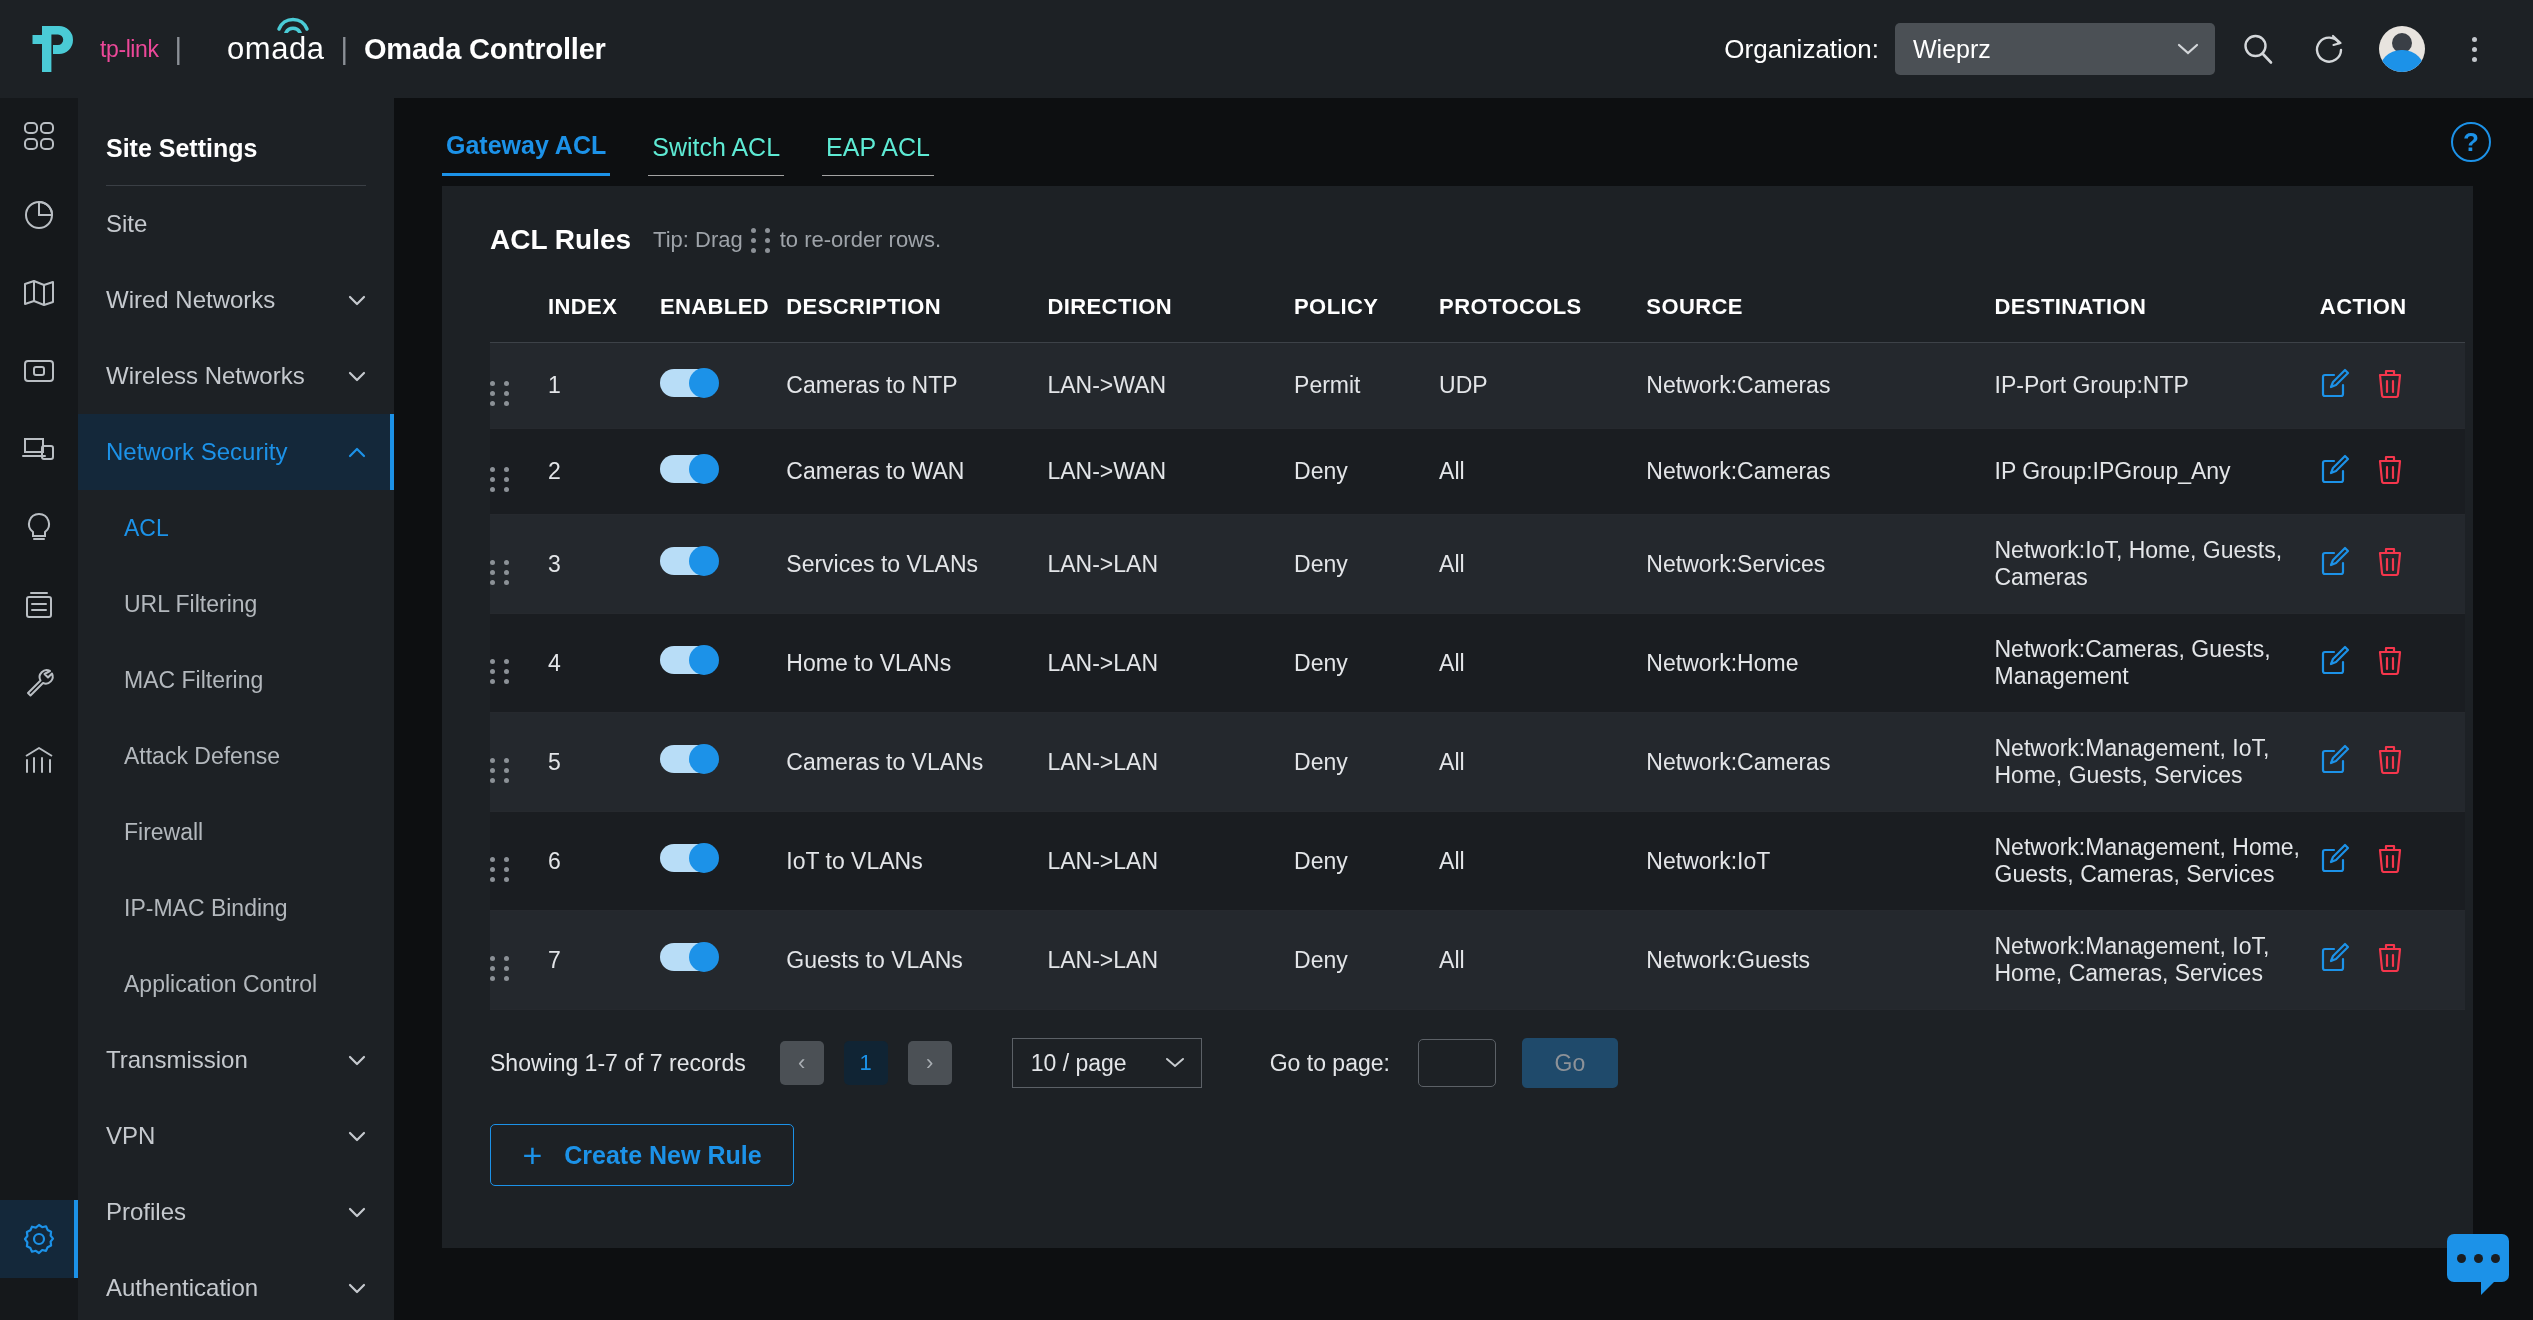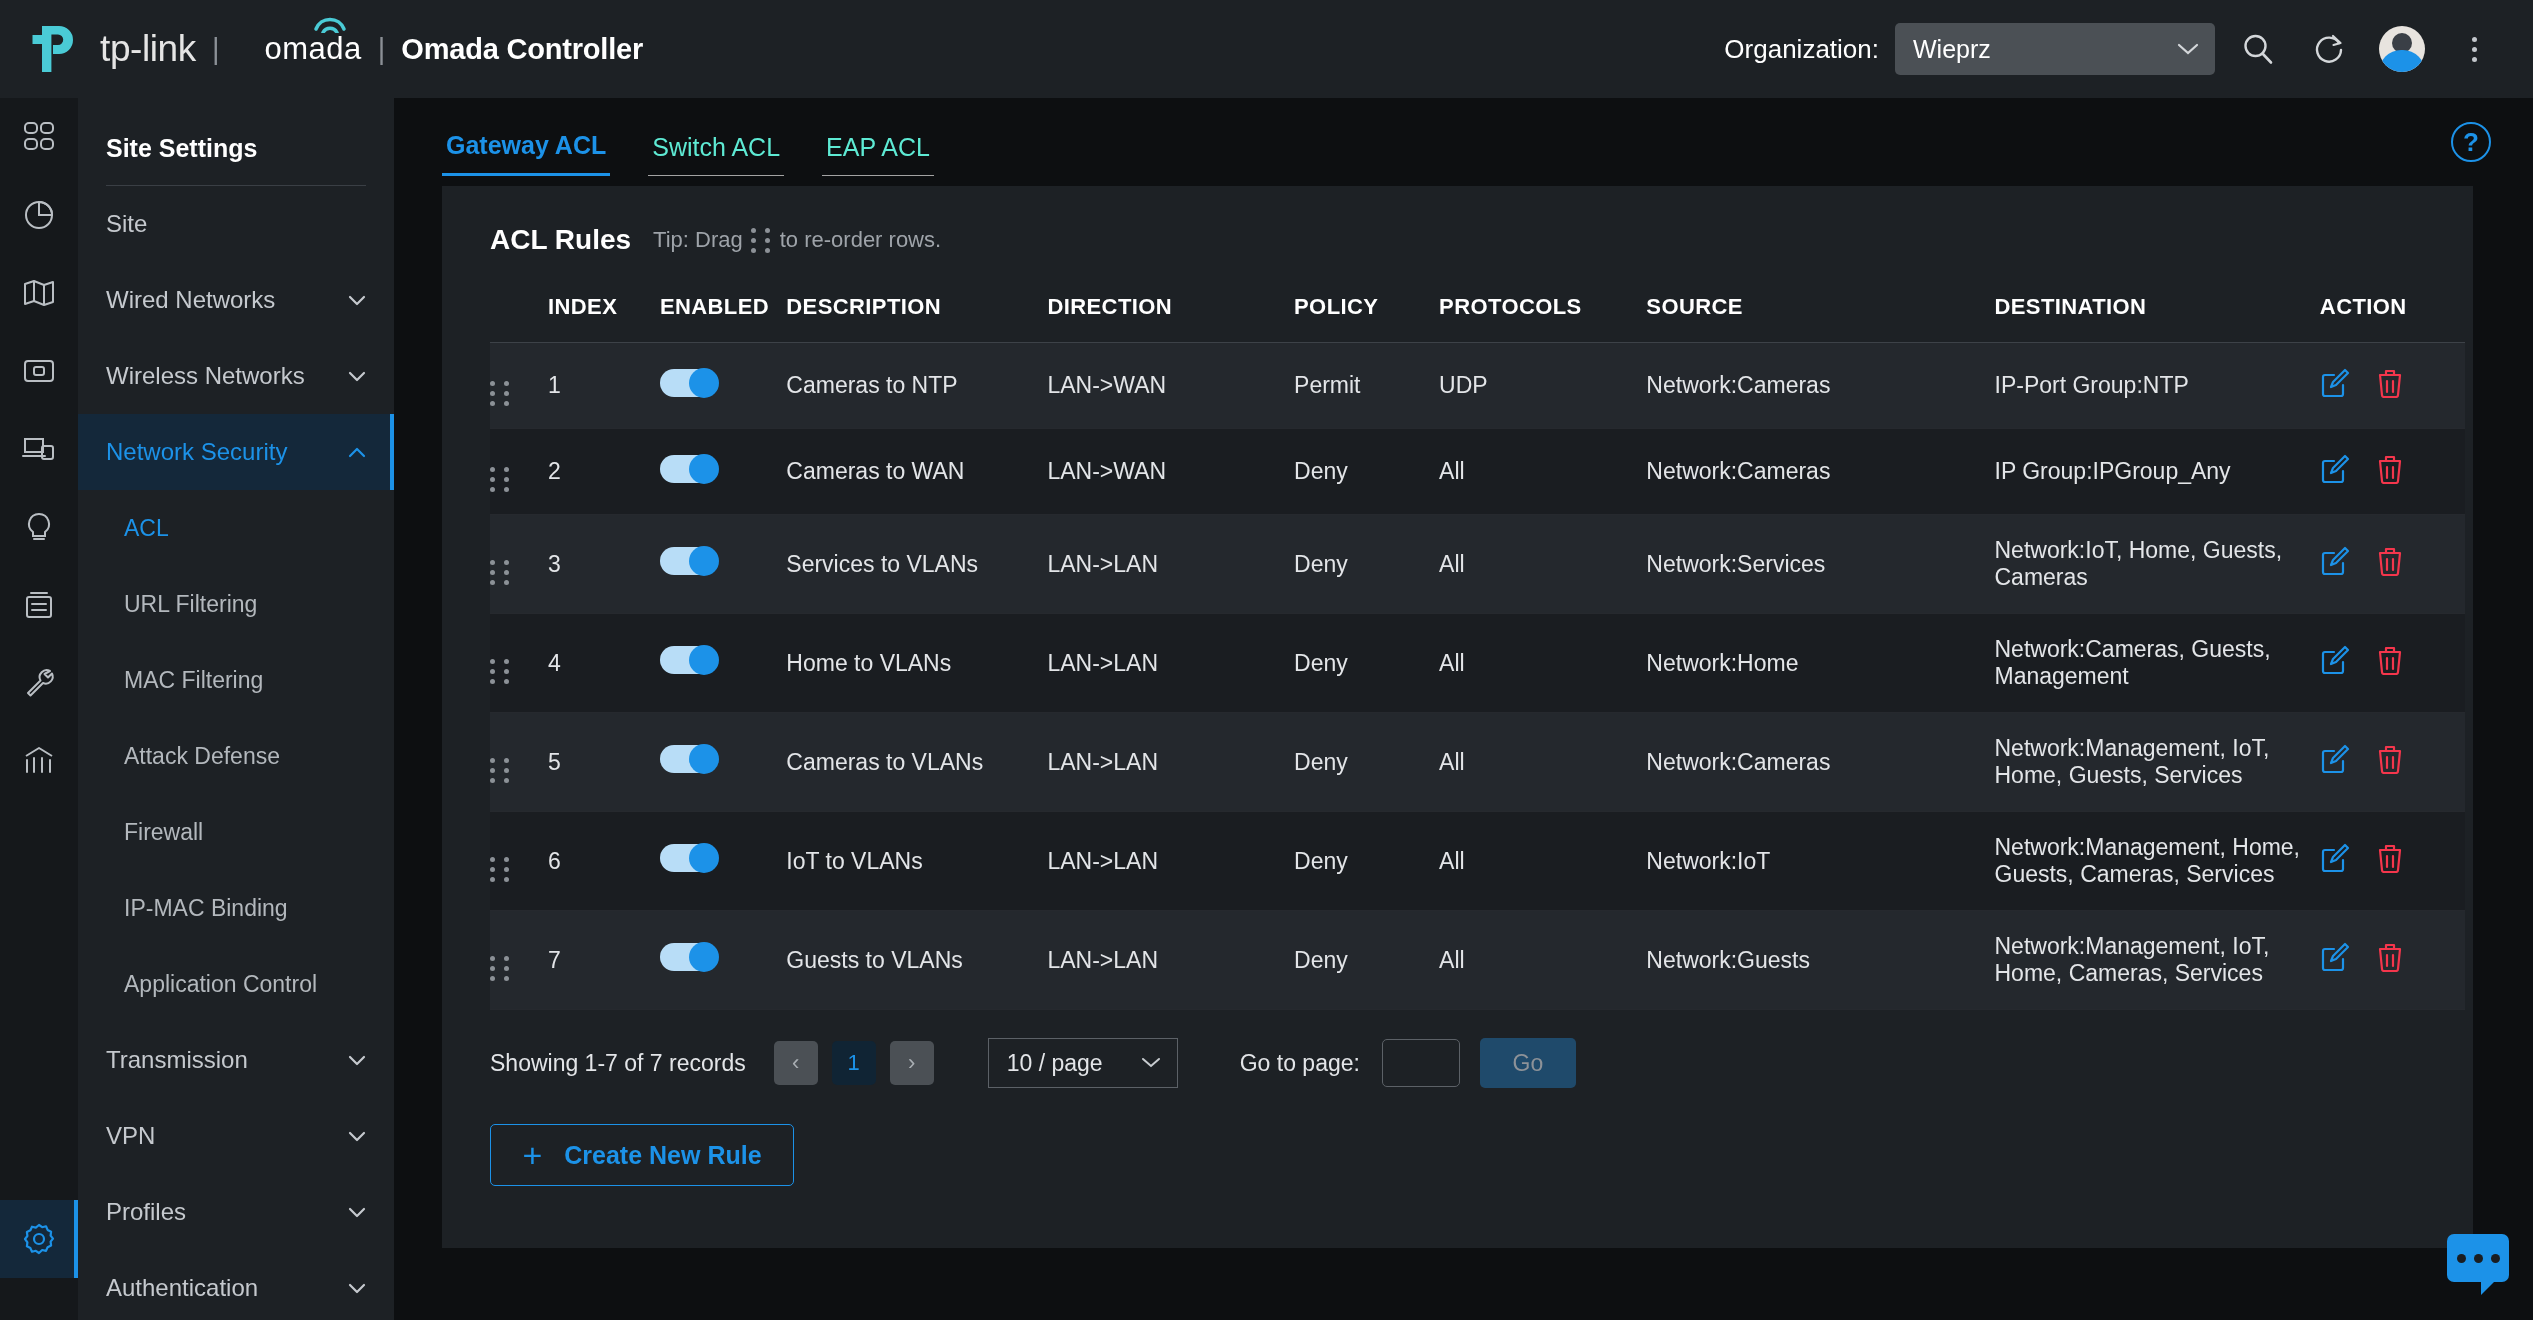--- a/index.html
+++ b/index.html
@@ -15,21 +15,21 @@
 
   
   .topbar {
     position: absolute; top: 0; left: 0; width: 2533px; height: 98px;
     background: #1d2125;
     display: flex; align-items: center; justify-content: space-between;
     padding: 0 30px 0 28px;
   }
   .brand { display: flex; align-items: center; height: 100%; }
   .tplogo { width: 62px; height: 54px; margin-right: 10px; }
-  .brand-text { font-size: 37px; letter-spacing: -0.4px; color: #e5e5e5; }
+  .brand-text { font-size: 23px; letter-spacing: -0.4px; color: #ec4899; }
   .brand-sep { color: #8b9096; font-size: 29px; margin: 0 16px; font-weight: 300; }
   .omada-word { font-size: 31px; color: #ffffff; letter-spacing: 0.5px; position: relative; margin-left: 29px; }
   .omada-wifi { position: absolute; top: -14px; left: 49px; }
   .brand-title { font-size: 29px; font-weight: bold; color: #ffffff; letter-spacing: -0.2px; }
 
   .topright { display: flex; align-items: center; gap: 0; }
   .org-label { font-size: 26px; color: #ffffff; margin-right: 16px; }
   .org-select {
     width: 320px; height: 52px; background: #4b5055; border: none; border-radius: 5px;
     display: flex; align-items: center; justify-content: space-between;
@@ -150,21 +150,21 @@
   }
   .toggle .knob {
     position: absolute; width: 30px; height: 30px; border-radius: 50%;
     background: #1c92e8; right: -1px; top: -1px;
   }
   .act-icons { display: flex; gap: 26px; align-items: center; }
   .ico-edit, .ico-del { cursor: pointer; }
 
   
   .pager {
-    display: flex; align-items: center; margin: 28px 0 0 48px; gap: 0;
+    display: flex; align-items: center; margin: 28px 0 0 48px; gap: 6px;
   }
   .pager-text { font-size: 23px; color: #e3e5e8; margin-right: 28px; }
   .pg-btn {
     width: 44px; height: 44px; border-radius: 5px; background: #4b5055;
     display: flex; align-items: center; justify-content: center; cursor: pointer;
     margin-right: 14px; color: #a9aeb3; font-size: 22px;
   }
   .pg-num {
     width: 44px; height: 44px; border-radius: 5px; background: #102434;
     display: flex; align-items: center; justify-content: center; cursor: pointer;

